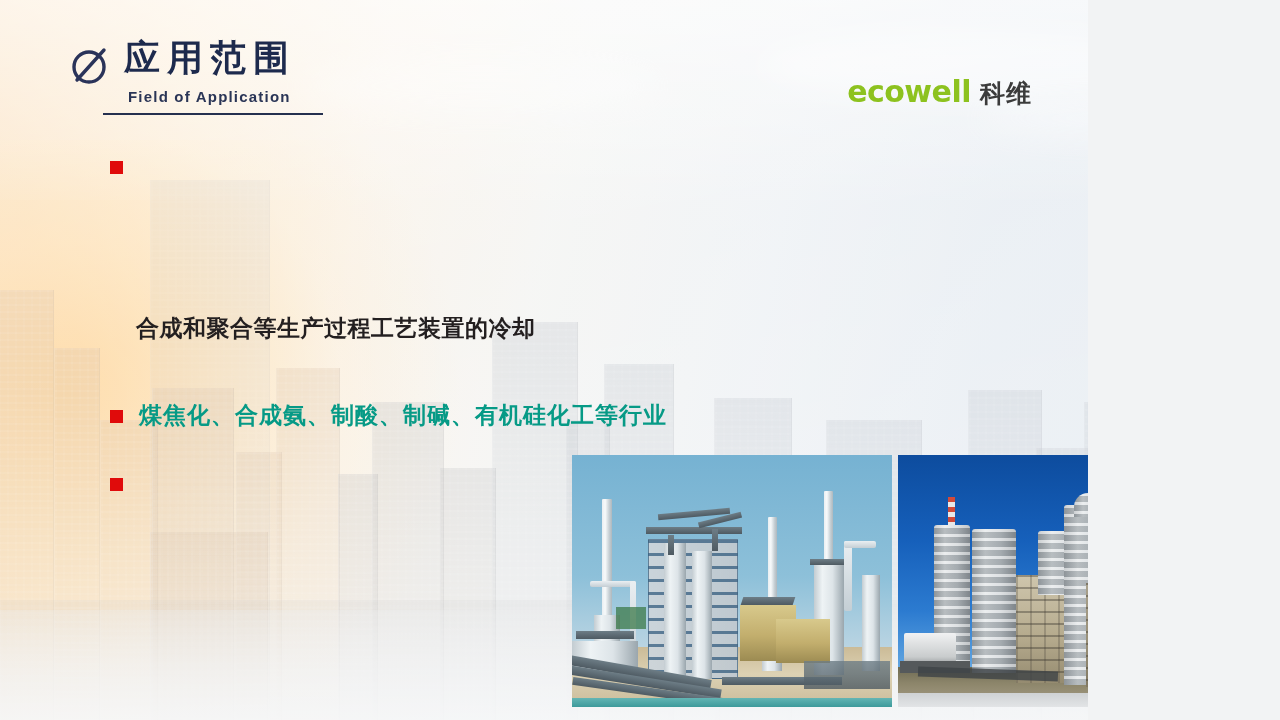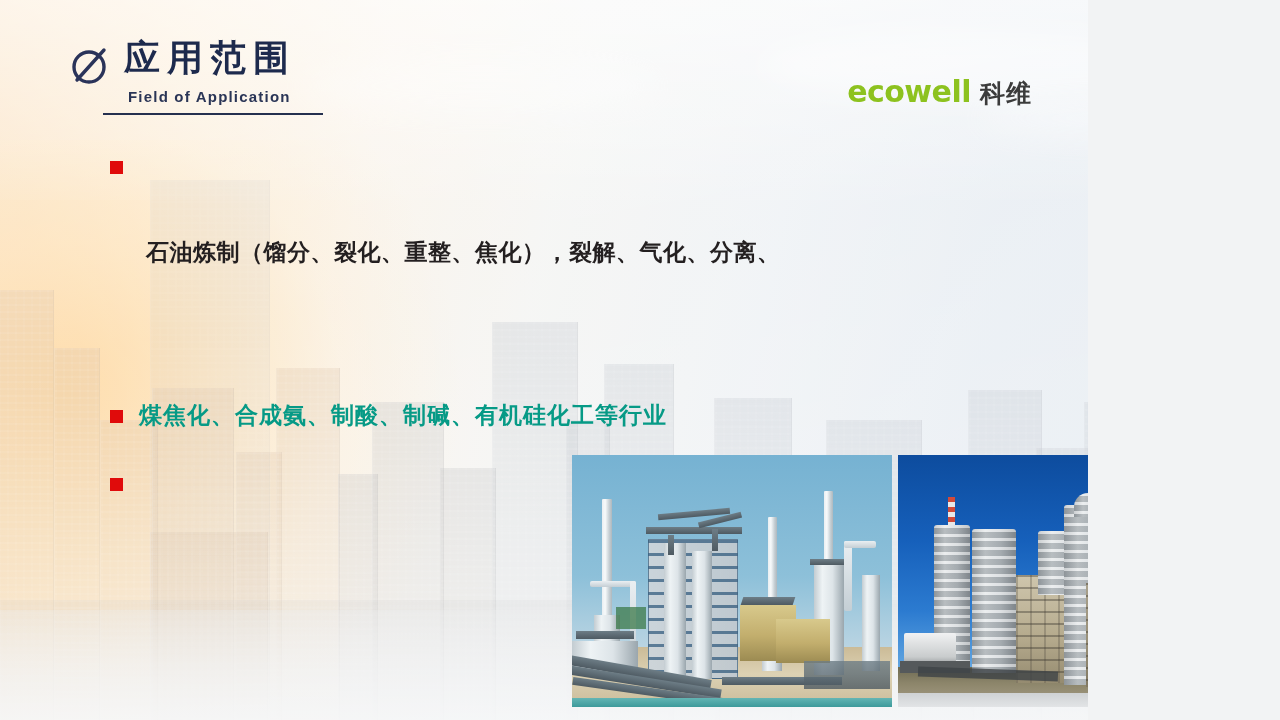--- a/index.html
+++ b/index.html
@@ -318,24 +318,24 @@
     <span class="logo-en">ecowell</span>
     <span class="logo-cn">科维</span>
   </div>
 
   <div class="content">
 
     <div class="row r-head1">
       <span class="bullet-sq"></span>
     </div>
 
-    <div class="row r-body1">
-      <span class="body-txt">石油炼制（馏分、裂化、重整、焦化），裂解、气化、分离、</span>
+
+    <div class="row r-body2">
+      <span class="body-txt">合成和聚合等生产过程工艺装置的冷却</span>
     </div>
-
 
     <div class="row r-head2">
       <span class="bullet-sq"></span>
       <span class="heading-txt">煤焦化、合成氨、制酸、制碱、有机硅化工等行业</span>
     </div>
 
     <div class="row r-head3">
       <span class="bullet-sq"></span>
     </div>
 

